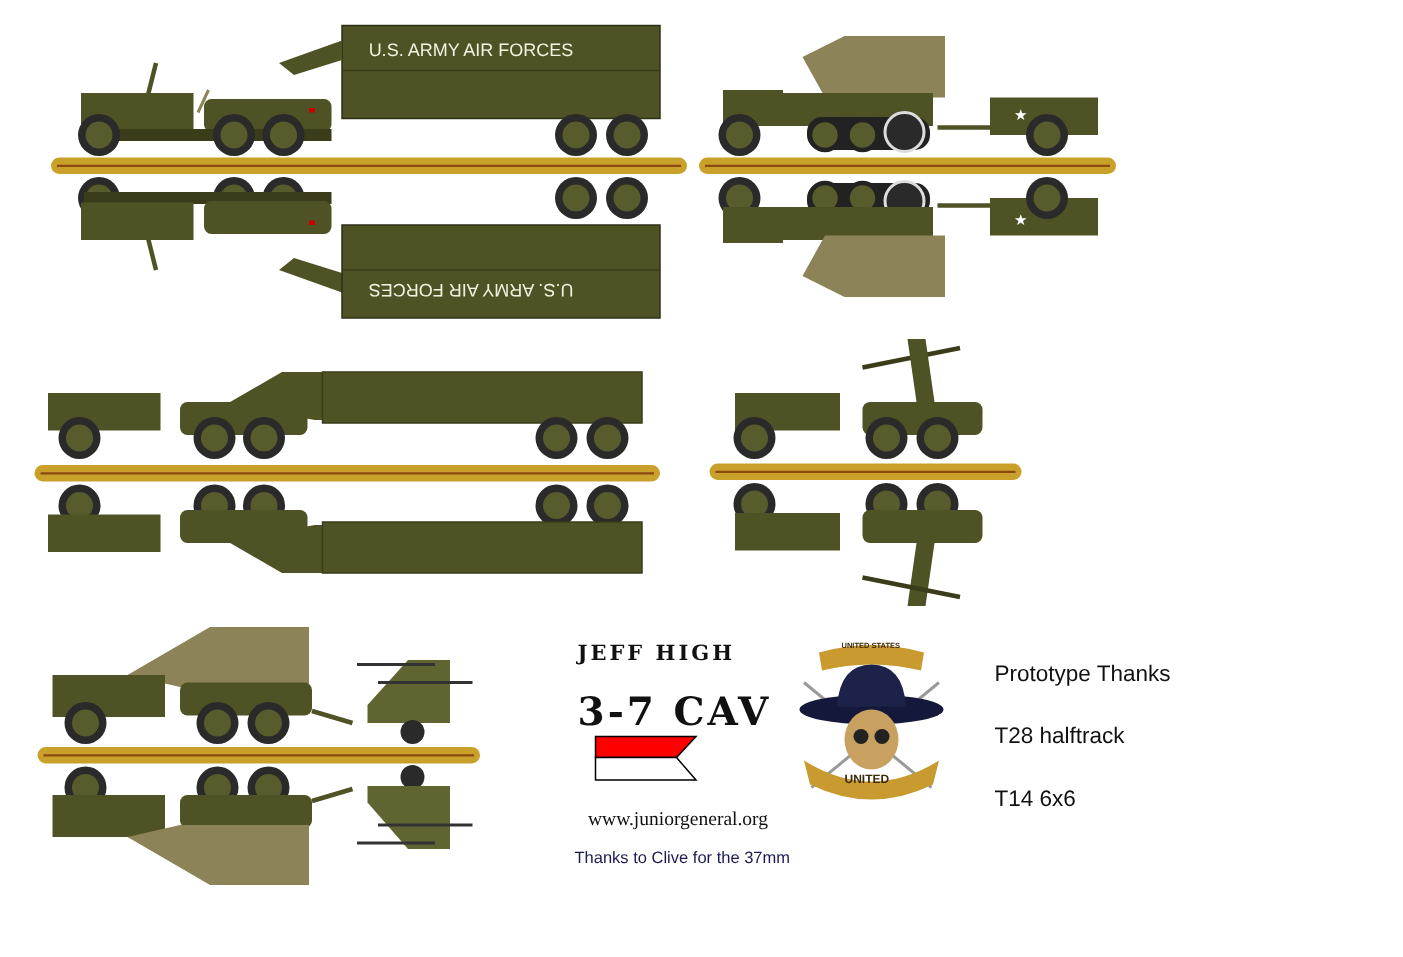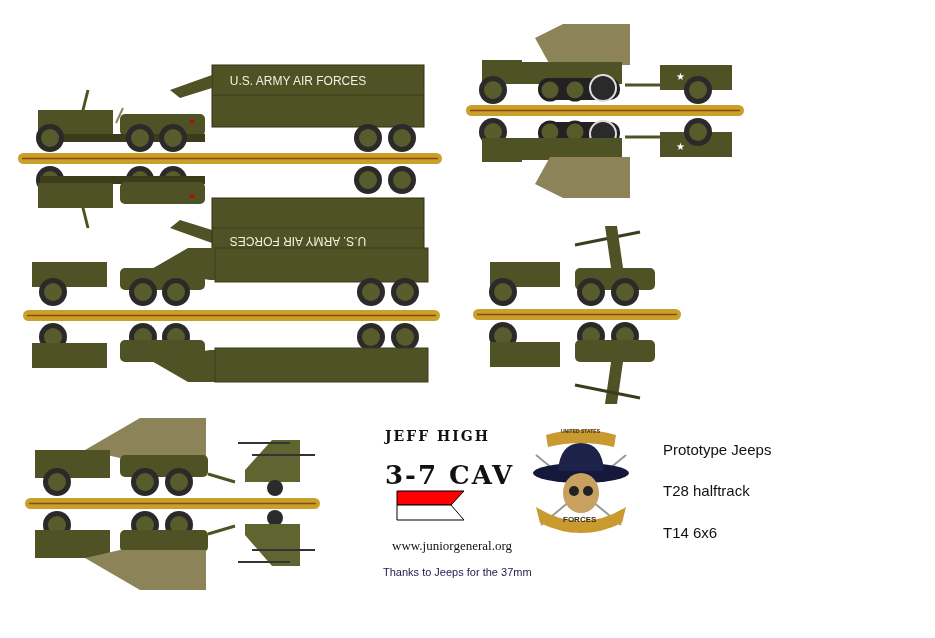--- a/index.html
+++ b/index.html
@@ -10,21 +10,21 @@
   .caption{color:#111;font-size:15px;font-family:"Liberation Sans",sans-serif;}
   .thanks{color:#1a1a50;font-size:11px;}
   .url{font-family:"Liberation Serif",serif;font-size:13px;color:#111;}
   .trailer-text{color:#f2f2e0;font-size:12px;font-family:"Liberation Sans",sans-serif;text-align:center;}
 </style>
 </head>
 <body>
 
 <div>
 
-  <div class="abs" style="left:0;top:0;width:460px;height:220px;margin-top:48px;">
+  <div class="abs" style="left:16px;top:0;width:460px;height:220px;">
     <svg width="460" height="220">
 
       <rect x="212" y="17" width="212" height="62" fill="#4e5224" stroke="#2e3014"></rect>
       <line x1="212" y1="47" x2="424" y2="47" stroke="#3a3c1a"></line>
       <polygon points="170,42 212,27 212,40 180,50" fill="#4e5224"></polygon>
 
       <rect x="38" y="62" width="75" height="25" fill="#4e5224"></rect>
       <rect x="120" y="66" width="85" height="22" rx="5" fill="#4e5224"></rect>
       <rect x="40" y="86" width="165" height="8" fill="#3a3c1a"></rect>
       <line x1="88" y1="42" x2="82" y2="66" stroke="#4e5224" stroke-width="3"></line>
@@ -201,34 +201,34 @@
 
   <div class="abs stencil" style="left:385px;top:428px;font-size:14px;">JEFF HIGH</div>
   <div class="abs stencil" style="left:385px;top:460px;font-size:26px;">3-7  CAV</div>
 
   <svg class="abs" style="left:396px;top:490px;" width="70" height="32">
     <polygon points="1,1 68,1 55,15 1,15" fill="#ff0000" stroke="#000" stroke-width="1"></polygon>
     <polygon points="1,15 55,15 68,30 1,30" fill="#ffffff" stroke="#000" stroke-width="1"></polygon>
   </svg>
 
   <div class="abs url" style="left:392px;top:538px;">www.juniorgeneral.org</div>
-  <div class="abs thanks" style="left:383px;top:566px;">Thanks to Jeeps for the 37mm</div>
+  <div class="abs thanks" style="left:383px;top:566px;">Thanks to Clive for the 37mm</div>
 
   <div class="abs" style="left:526px;top:425px;width:110px;height:112px;">
     <svg width="110" height="112">
       <line x1="10" y1="30" x2="95" y2="100" stroke="#999" stroke-width="2"></line>
       <line x1="100" y1="30" x2="15" y2="100" stroke="#999" stroke-width="2"></line>
       <path d="M20,10 Q55,0 90,10 L88,22 Q55,14 22,22 Z" fill="#c89a30"></path>
       <ellipse cx="55" cy="48" rx="48" ry="10" fill="#14183a"></ellipse>
       <path d="M32,46 Q34,18 55,18 Q76,18 78,46 Z" fill="#1c2248"></path>
       <ellipse cx="55" cy="68" rx="18" ry="20" fill="#c8a060"></ellipse>
       <circle cx="48" cy="66" r="5" fill="#222"></circle>
         <circle cx="62" cy="66" r="5" fill="#222"></circle>
       <path d="M10,82 Q55,110 100,82 L96,98 Q55,118 14,98 Z" fill="#c89a30"></path>
     </svg>
   </div>
   <div class="abs" style="left:561px;top:428px;font-size:5px;color:#3a2a0a;font-weight:bold;">UNITED STATES</div>
-  <div class="abs" style="left:563px;top:515px;font-size:8px;color:#3a2a0a;font-weight:bold;">FORCES</div>
-
-  <div class="abs caption" style="left:663px;top:441px;">Prototype Jeeps</div>
+  <div class="abs" style="left:563px;top:515px;font-size:8px;color:#3a2a0a;font-weight:bold;">UNITED</div>
+
+  <div class="abs caption" style="left:663px;top:441px;">Prototype Thanks</div>
   <div class="abs caption" style="left:663px;top:482px;">T28 halftrack</div>
   <div class="abs caption" style="left:663px;top:492px;margin-top:32px;">T14 6x6</div>
 </div>
 
 </body></html>

